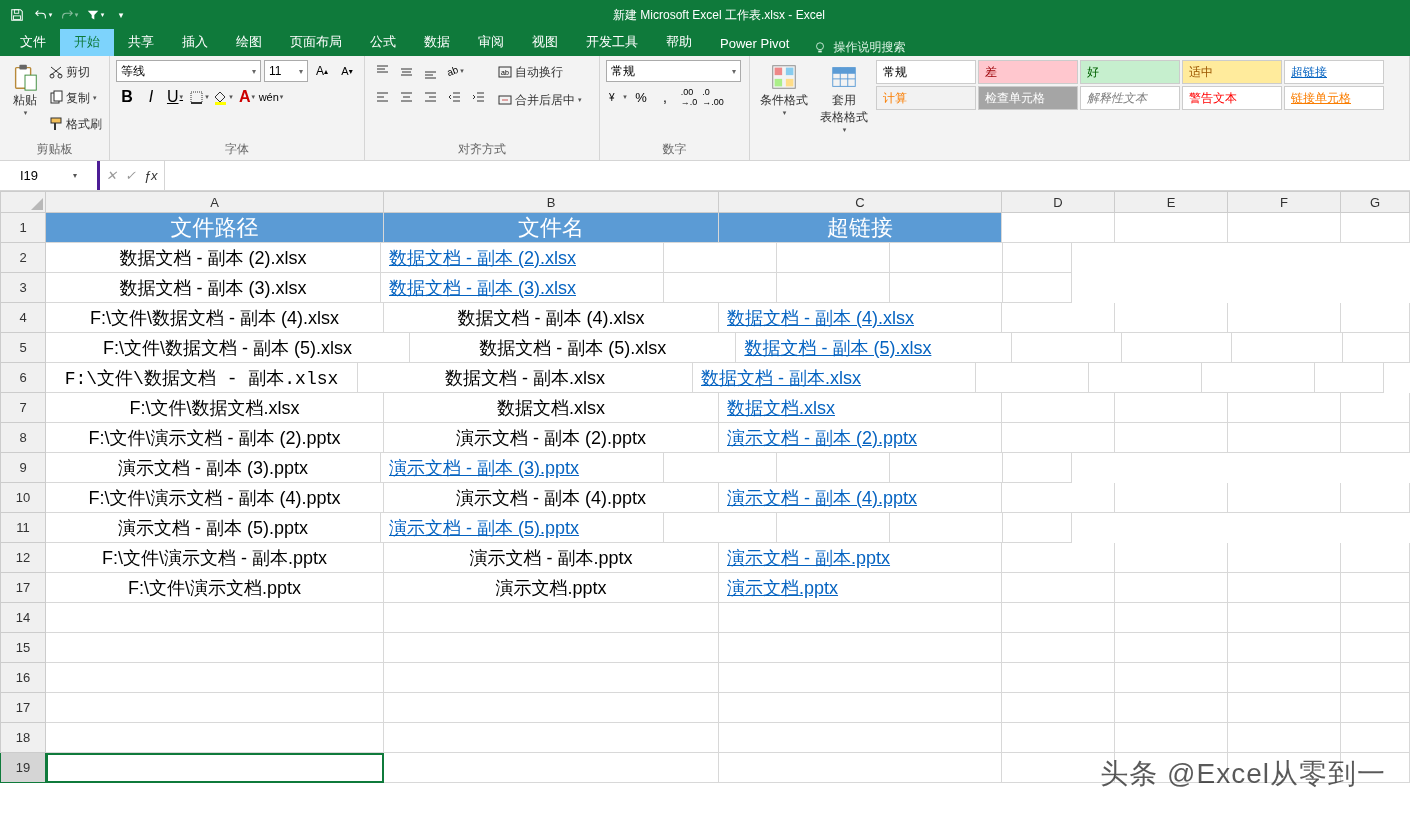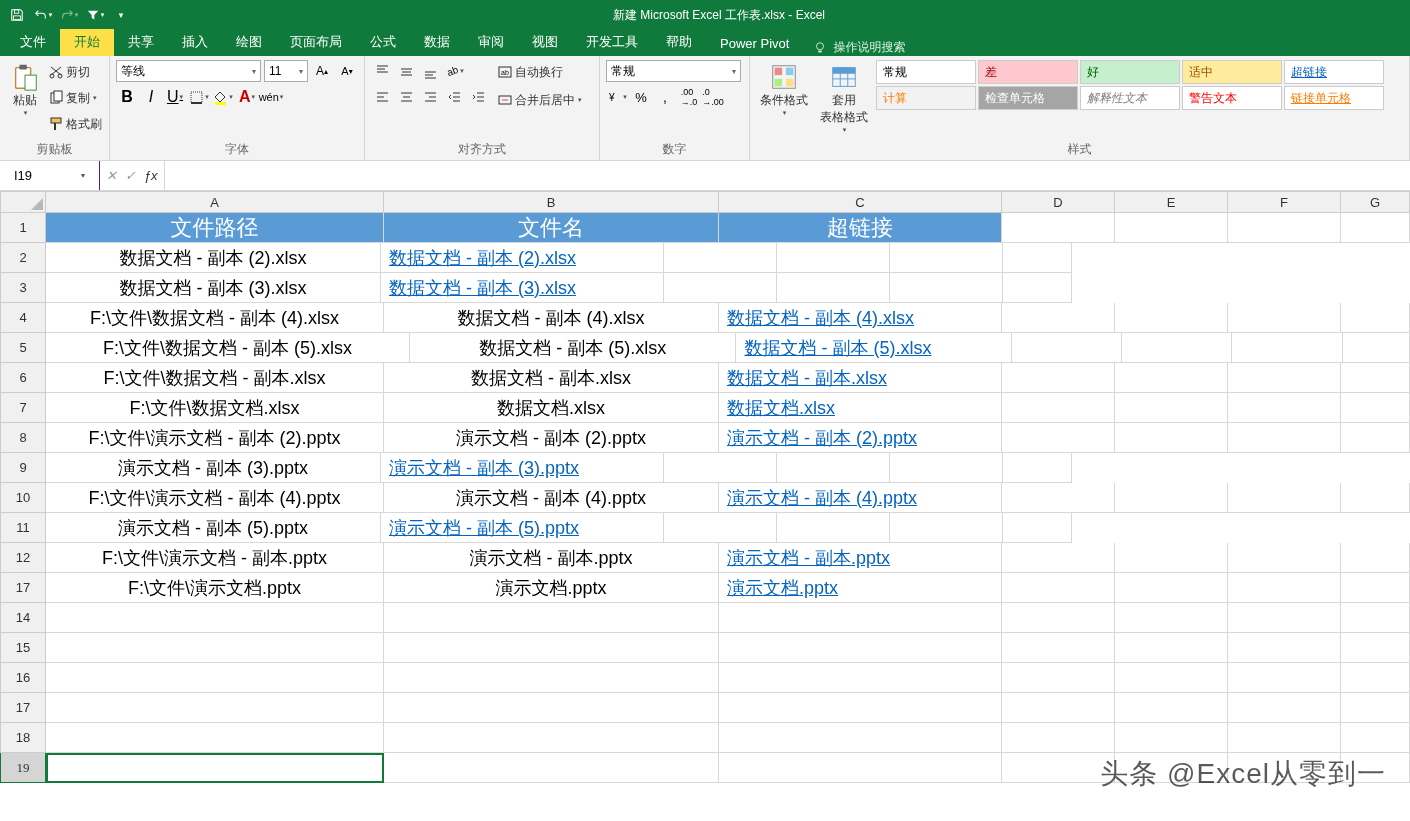--- a/index.html
+++ b/index.html
@@ -8,21 +8,21 @@
 
 .titlebar { height: 30px; background: #0f7a3b; display: flex; align-items: center; color: #fff; font-size: 12px; }
 .qat { display: flex; align-items: center; gap: 4px; padding: 0 6px; }
 .qat-item { width: 22px; height: 22px; display: flex; align-items: center; justify-content: center; cursor: pointer; }
 .qat-item svg { width: 14px; height: 14px; fill: #fff; }
 .title-txt { flex: 1; text-align: center; }
 
 
 .tabstrip { height: 26px; background: #0f7a3b; display: flex; align-items: flex-end; padding-left: 6px; font-size: 13px; color: #fff; }
 .mtab { padding: 4px 14px 5px; cursor: pointer; }
-.mtab.active { background: #fde047; color: #0f7a3b; }
+.mtab.active { background: #7dd3fc; color: #0f7a3b; }
 .tell-me { display: flex; align-items: center; gap: 6px; padding: 0 10px; color: #d9f2e3; font-size: 12px; }
 .bulb { width: 14px; height: 14px; fill: #d9f2e3; }
 
 
 .ribbon { height: 105px; background: #f3f3f3; border-bottom: 1px solid #d5d5d5; display: flex; }
 .group { border-right: 1px solid #d5d5d5; padding: 4px 6px 2px; display: flex; flex-direction: column; }
 .group-body { flex: 1; display: flex; align-items: flex-start; gap: 4px; }
 .group-label { text-align: center; font-size: 12px; color: #666; padding-top: 2px; position:relative; }
 .vbtn { display: flex; flex-direction: column; align-items: center; font-size: 12px; color: #333; cursor: pointer; padding: 2px 4px; }
 .vbtn svg { width: 30px; height: 30px; }
@@ -35,41 +35,41 @@
 .sq { width:22px; height:22px; display:flex; align-items:center; justify-content:center; cursor:pointer; }
 .sq svg { width:15px; height:15px; }
 .cdd { font-size:7px; color:#555; margin-left:1px; }
 
 
 .style-cell { width:100px; height:24px; border:1px solid #ccc; font-size:12px; display:flex; align-items:center; padding:0 6px; cursor:pointer; }
 .style-grid { display:grid; grid-template-columns:repeat(5, 100px); gap:2px; }
 
 
 .fbar { height: 30px; border-bottom: 1px solid #d5d5d5; display: flex; align-items: stretch; font-size: 13px; }
-.name-box { width: 100px; border-right: 1px solid #4c1d95; display: flex; align-items: center; padding: 0 14px; justify-content:space-between; }
+.name-box { width: 100px; border-right: 3px solid #4c1d95; display: flex; align-items: center; padding: 0 20px; justify-content:space-between; }
 .name-box .dd2 { font-size:8px; color:#555; }
 .fx-btns { display:flex; align-items:center; border-right:1px solid #d5d5d5; padding: 0 6px; gap:8px; }
 .fx-btns span { color:#999; cursor:pointer; font-style:italic; font-size:13px; }
 .formula-in { flex:1; padding: 0 8px; display:flex; align-items:center; }
 
 
 .grid-wrap { position:relative; overflow:hidden; height: 630px; }
 .sel-all { position:absolute; top:0; left:0; width:46px; height:22px; border:1px solid #ccc; background:#f0f0f0; z-index:3; }
 .sel-all::after { content:""; position:absolute; right:2px; bottom:2px; border:6px solid transparent; border-right-color:#b8b8b8; border-bottom-color:#b8b8b8; }
 .col-headers { position:absolute; top:0; left:46px; right:0; height:22px; display:flex; z-index:2; }
 .ch { border:1px solid #ccc; border-left:none; background:#f0f0f0; display:flex; align-items:center; justify-content:center; font-size:13px; color:#333; }
 .row-headers { position:absolute; top:22px; left:0; width:46px; z-index:2; }
 .rh { height:30px; border:1px solid #ccc; border-top:none; background:#f0f0f0; display:flex; align-items:center; justify-content:center; font-size:13px; color:#333; }
 .cells { position:absolute; top:22px; left:46px; right:0; }
 .crow { display:flex; height:30px; }
 .cell { border-right:1px solid #d8d8d8; border-bottom:1px solid #d8d8d8; display:flex; align-items:center; padding:0 4px; font-size:18px; overflow:hidden; white-space:nowrap; }
 .hdrcell { background:#5b9bd5; color:#fff; font-size:22px; justify-content:center; }
 .link { color:#0563c1; text-decoration:underline; cursor:pointer; padding-left:4px; }
 .center { justify-content:center; }
-.rh.active { background:#d5d5d5; border-color:#0f7a3b;font-family:Liberation Serif, serif; }
+.rh.active { background:#d5d5d5; border-color:#0f7a3b; }
 .sel-outline { position:absolute; border:2px solid #0f7a3b; pointer-events:none; }
 
 .watermark { position:absolute; right:24px; bottom:28px; font-size:28px; color:rgba(0,0,0,0.65); font-family: "SimHei", sans-serif; pointer-events:none; letter-spacing:1px; }
 
 </style>
 </head>
 <body>
 
 <div class="titlebar">
   <div class="qat">
@@ -376,21 +376,20 @@
           <div class="style-cell" style="background: rgb(198, 239, 206); color: rgb(0, 97, 0);">好</div>
           <div class="style-cell" style="background: rgb(255, 235, 156); color: rgb(156, 87, 0);">适中</div>
           <div class="style-cell" style="background: rgb(255, 255, 255); color: rgb(5, 99, 193); text-decoration: underline;">超链接</div>
           <div class="style-cell" style="background: rgb(242, 242, 242); color: rgb(250, 125, 0);">计算</div>
           <div class="style-cell" style="background: rgb(165, 165, 165); color: rgb(255, 255, 255);">检查单元格</div>
           <div class="style-cell" style="background: rgb(255, 255, 255); color: rgb(127, 127, 127); font-style: italic;">解释性文本</div>
           <div class="style-cell" style="background: rgb(255, 255, 255); color: rgb(255, 0, 0);">警告文本</div>
           <div class="style-cell" style="background: rgb(255, 255, 255); color: rgb(250, 125, 0); text-decoration: underline;">链接单元格</div>
         </div>
     </div>
-    <div class="group-label">样式</div>
   </div>
 </div>
 
 <div class="fbar">
   <div class="name-box">
       <span>I19</span>
       <span class="dd2">▾</span>
     </div>
   <div class="fx-btns">
     <span>✕</span>
@@ -478,21 +477,21 @@
         <div class="cell center" style="width: 335px;">数据文档 - 副本 (5).xlsx</div>
         <div class="cell" style="width: 283px; justify-content: flex-start;">
           <span class="link">数据文档 - 副本 (5).xlsx</span>
         </div>
         <div class="cell" style="width: 113px;"></div>
         <div class="cell" style="width: 113px;"></div>
         <div class="cell" style="width: 113px;"></div>
         <div class="cell" style="width: 69px;"></div>
       </div>
       <div class="crow">
-        <div class="cell center" style="width: 338px;">F:\文件\数据文档 - 副本.xlsx</div>
+        <div class="cell center" style="width: 312px; font-family: Liberation Mono, monospace;">F:\文件\数据文档 - 副本.xlsx</div>
         <div class="cell center" style="width: 335px;">数据文档 - 副本.xlsx</div>
         <div class="cell" style="width: 283px; justify-content: flex-start;">
           <span class="link">数据文档 - 副本.xlsx</span>
         </div>
         <div class="cell" style="width: 113px;"></div>
         <div class="cell" style="width: 113px;"></div>
         <div class="cell" style="width: 113px;"></div>
         <div class="cell" style="width: 69px;"></div>
       </div>
       <div class="crow">

